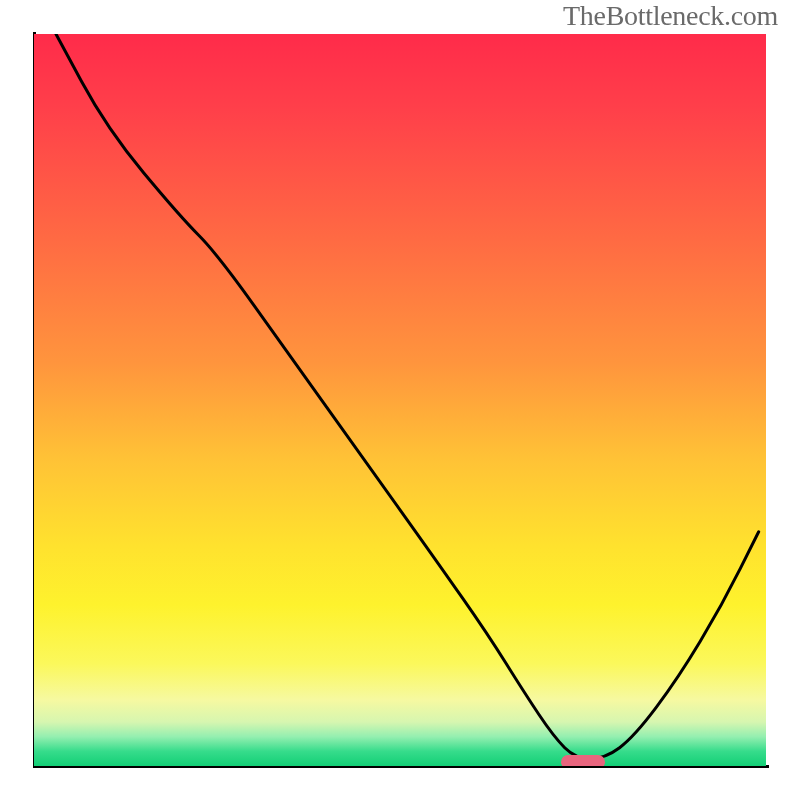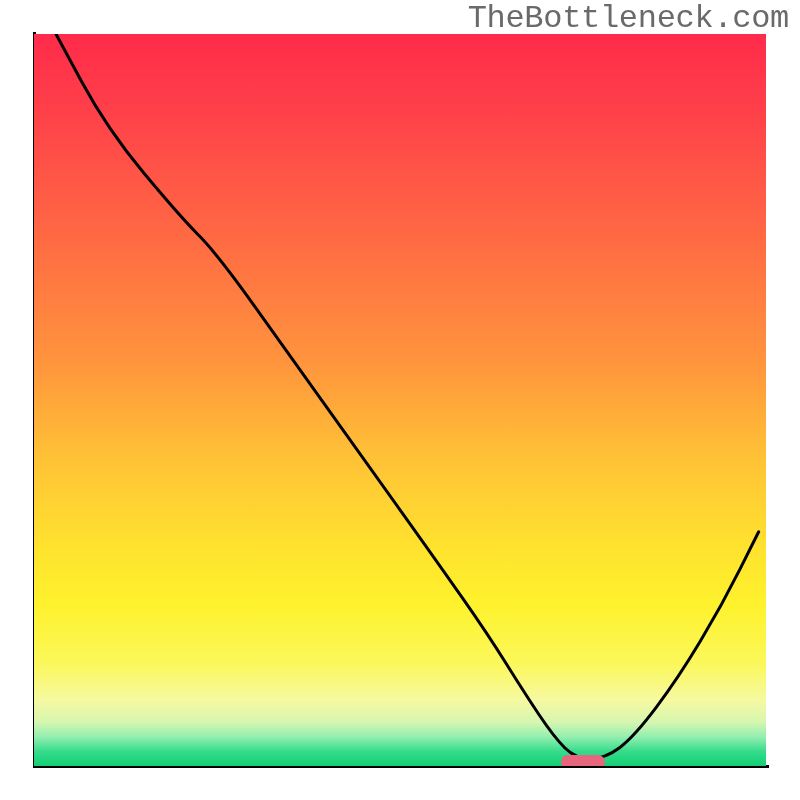--- a/index.html
+++ b/index.html
@@ -14,25 +14,25 @@
 
   .chart-container {
     position: relative;
     width: 800px;
     height: 800px;
   }
 
   .watermark {
     position: absolute;
     top: 0px;
-    right: 11px;
-    font-size: 32px;
+    right: 22px;
+    font-size: 28px;
     font-weight: 500;
     color: #6a6a6a;
-    font-family: Liberation Mono, monospace;
+    font-family: Liberation Serif, serif;
     letter-spacing: -0.3px;
     z-index: 20;
   }
 
   .plot-area {
     position: absolute;
     left: 34px;
     top: 34px;
     width: 732px;
     height: 732px;

